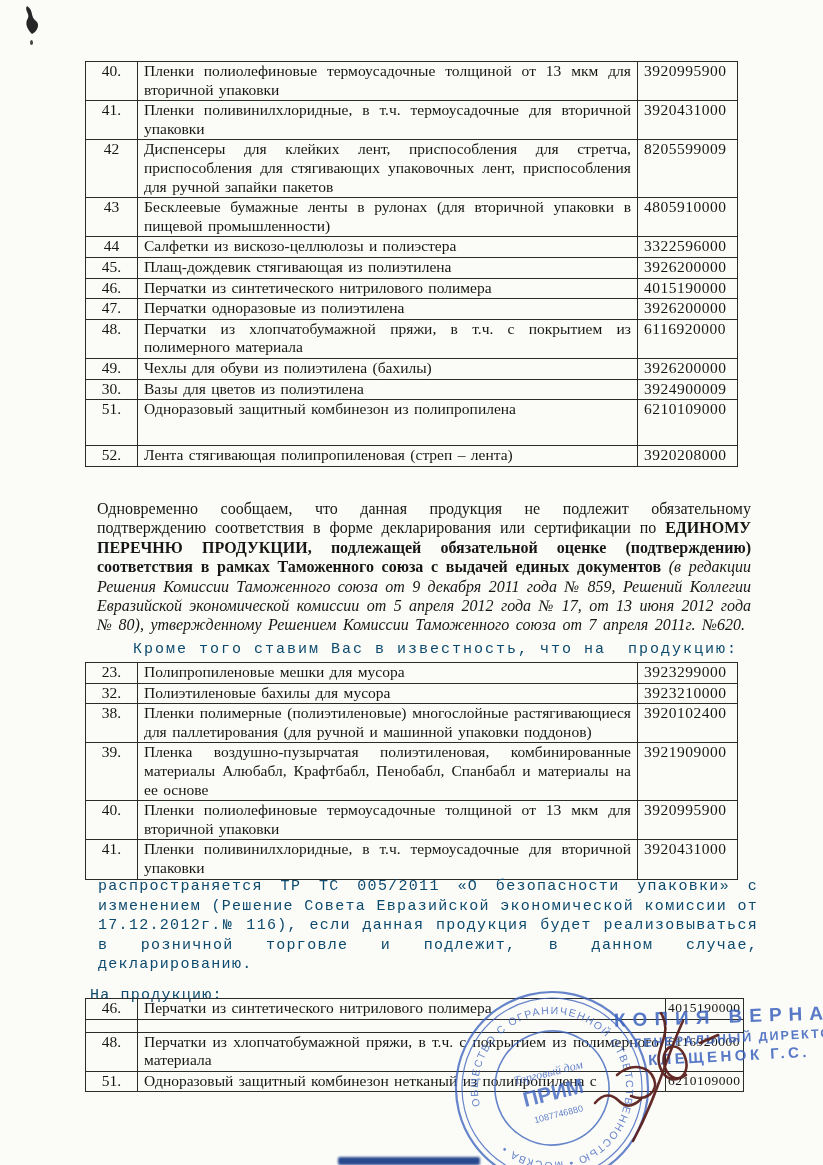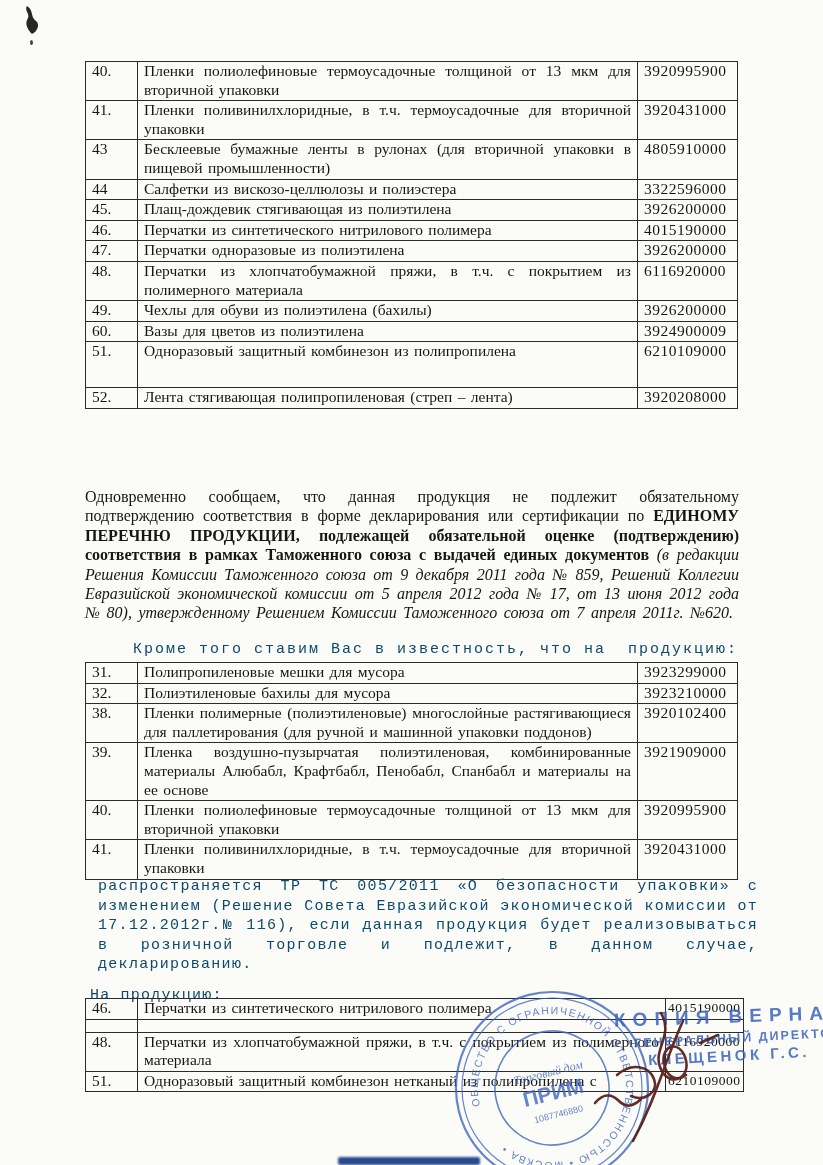--- a/index.html
+++ b/index.html
@@ -3,32 +3,32 @@
 <meta charset="utf-8">
 <style>
   html,body{margin:0;padding:0;background:#d8d8d8;}
   .page{position:relative;width:823px;height:1165px;margin:0 auto;background:#fbfbf8;
         overflow:hidden;font-family:"Liberation Serif",serif;color:#161616;}
 
   
   table.doc{position:absolute;left:85px;border-collapse:collapse;table-layout:fixed;}
   table.doc td{border:1.4px solid #2b2b2b;vertical-align:top;padding:0 6px 1px 6px;
                font-size:15.5px;line-height:18.6px;}
-  td.c-num{padding:0 2px;}
+  td.c-num{text-align:center;padding:0 2px;}
   td.c-desc{text-align:justify;word-spacing:1.5px;margin-left:41px;}
   td.c-code{letter-spacing:.5px;}
   .t1{top:61px;}
   .t2{top:662px;}
   .t3{top:998px;}
   .t3 td.c-code{font-size:13.5px;padding:0 2px;}
   tr.tall td{height:44px;}
   tr.spacer td{height:11px;}
 
   
-  .para1{position:absolute;left:85px;top:487px;width:654px;margin:0;
+  .para1{position:absolute;left:85px;top:487px;width:654px;margin:12px;
          font-size:16px;line-height:19.4px;text-align:justify;word-spacing:2.5px;}
   .para1 .b{font-weight:bold;}
   .para1 .i{font-style:italic;}
   .mono{position:absolute;font-family:"Liberation Mono","DejaVu Sans Mono",monospace;color:#0c4a6e;}
   .note1{left:133px;top:641px;font-size:15px;letter-spacing:2px;white-space:pre;}
   .para2{left:98px;top:877px;width:660px;font-size:15px;letter-spacing:1.3px;
          line-height:19.5px;text-align:justify;margin:0;}
   .note2{left:90px;top:957px;font-size:15px;letter-spacing:1.2px;white-space:pre;margin-top:30px;}
 
   
@@ -67,20 +67,25 @@
       <td class="c-num">40.</td>
       <td class="c-desc">Пленки полиолефиновые термоусадочные толщиной от 13 мкм для вторичной упаковки</td>
       <td class="c-code">3920995900</td>
     </tr>
     <tr>
       <td class="c-num">41.</td>
       <td class="c-desc">Пленки поливинилхлоридные, в т.ч. термоусадочные для вторичной упаковки</td>
       <td class="c-code">3920431000</td>
     </tr>
     <tr>
+      <td class="c-num">42</td>
+      <td class="c-desc">Диспенсеры для клейких лент, приспособления для стретча, приспособления для стягивающих упаковочных лент, приспособления для ручной запайки пакетов</td>
+      <td class="c-code">8205599009</td>
+    </tr>
+    <tr>
       <td class="c-num">43</td>
       <td class="c-desc">Бесклеевые бумажные ленты в рулонах (для вторичной упаковки в пищевой промышленности)</td>
       <td class="c-code">4805910000</td>
     </tr>
     <tr>
       <td class="c-num">44</td>
       <td class="c-desc">Салфетки из вискозо-целлюлозы и полиэстера</td>
       <td class="c-code">3322596000</td>
     </tr>
     <tr>
@@ -102,21 +107,21 @@
       <td class="c-num">48.</td>
       <td class="c-desc">Перчатки из хлопчатобумажной пряжи, в т.ч. с покрытием из полимерного материала</td>
       <td class="c-code">6116920000</td>
     </tr>
     <tr>
       <td class="c-num">49.</td>
       <td class="c-desc">Чехлы для обуви из полиэтилена (бахилы)</td>
       <td class="c-code">3926200000</td>
     </tr>
     <tr>
-      <td class="c-num">60.</td>
+      <td class="c-num">30.</td>
       <td class="c-desc">Вазы для цветов из полиэтилена</td>
       <td class="c-code">3924900009</td>
     </tr>
     <tr class="tall">
       <td class="c-num">51.</td>
       <td class="c-desc">Одноразовый защитный комбинезон из полипропилена</td>
       <td class="c-code">6210109000</td>
     </tr>
     <tr>
       <td class="c-num">52.</td>
@@ -131,21 +136,21 @@
   <div class="mono note1">Кроме того ставим Вас в известность, что на  продукцию:</div>
 
   <table class="doc t2">
     <colgroup>
         <col style="width:52px">
         <col style="width:500px">
         <col style="width:100px">
       </colgroup>
     <tbody>
         <tr>
-      <td class="c-num">31.</td>
+      <td class="c-num">23.</td>
       <td class="c-desc">Полипропиленовые мешки для мусора</td>
       <td class="c-code">3923299000</td>
     </tr>
     <tr>
       <td class="c-num">32.</td>
       <td class="c-desc">Полиэтиленовые бахилы для мусора</td>
       <td class="c-code">3923210000</td>
     </tr>
     <tr>
       <td class="c-num">38.</td>

